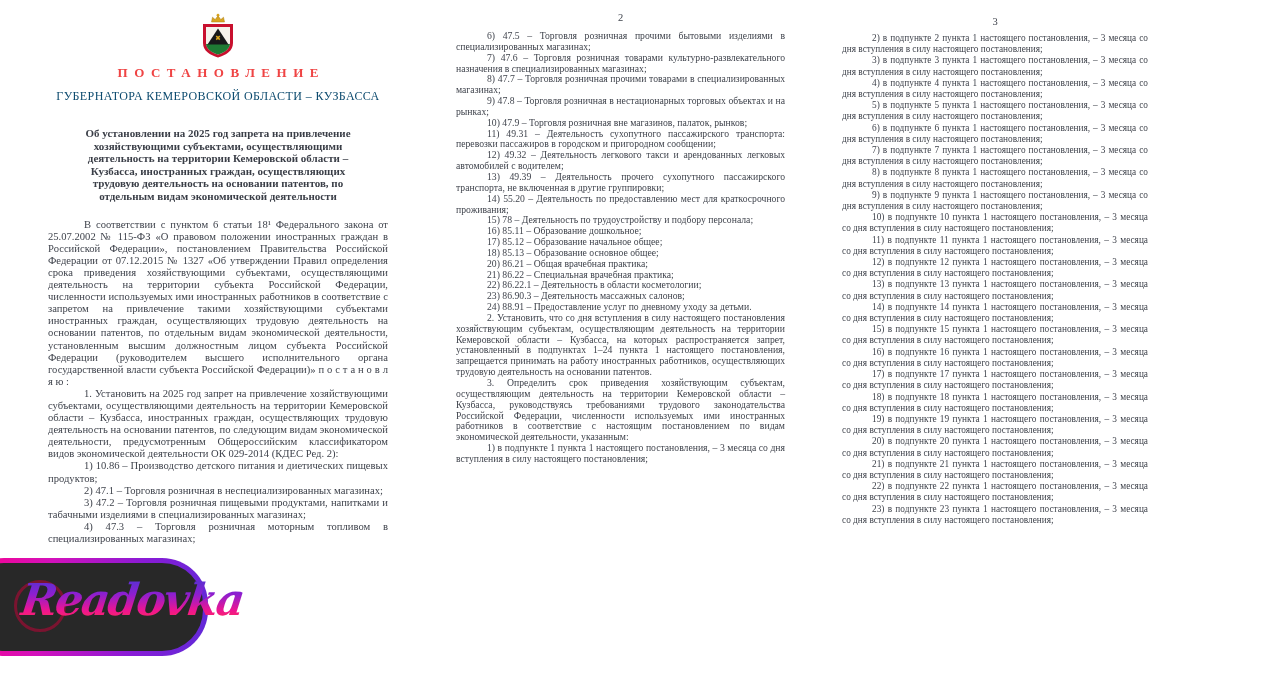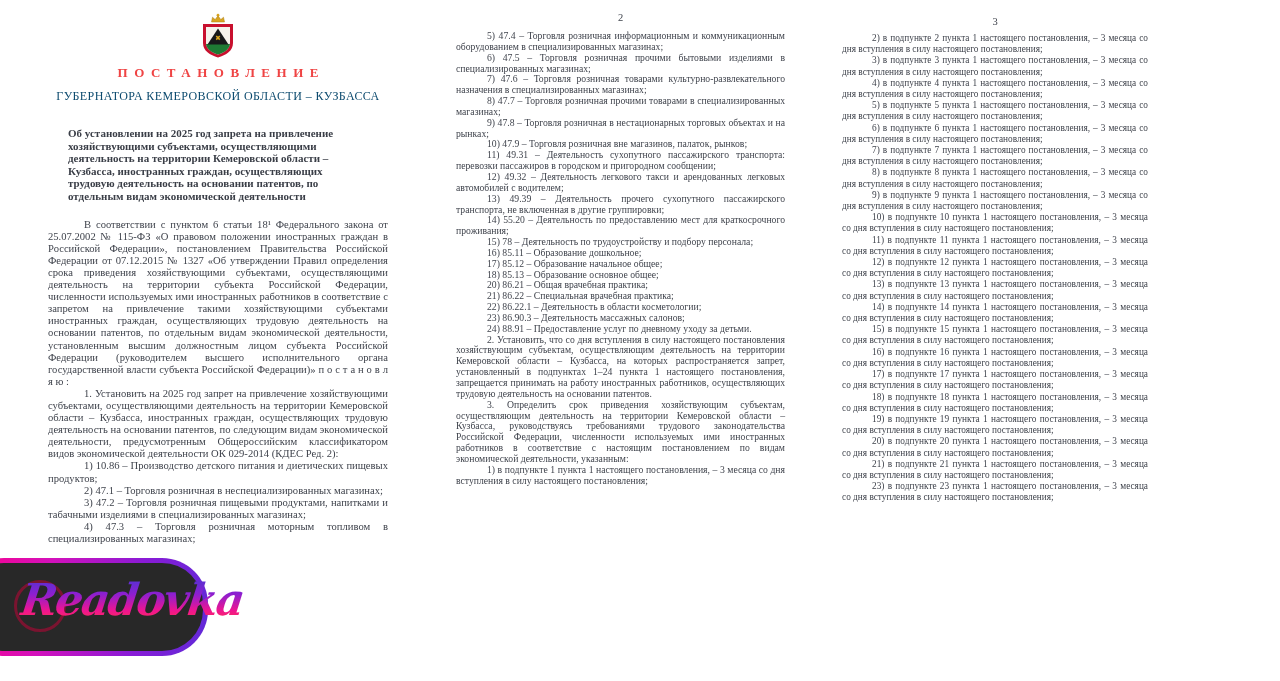--- a/index.html
+++ b/index.html
@@ -21,21 +21,21 @@
   .decree-heading{
     font-size:13px;font-weight:bold;text-align:center;
     letter-spacing:6.5px;text-indent:6.5px;
     margin:6px 0 0;color:#ef4444;
   }
   .decree-issuer{
     font-size:12px;font-weight:normal;text-align:center;
     letter-spacing:0.4px;margin:8px 0 0;color:#0c4a6e;
   }
   .decree-title{
-    font-size:11px;font-weight:bold;text-align:left;
+    font-size:11px;font-weight:bold;text-align:center;
     line-height:12.6px;width:300px;margin:23px auto 0;color:#3a3e47;
   }
   .body-block{display:block;}
   .page-1 .body-block{margin-top:16px;}
   .page-2 .body-block{margin-top:0;}
   .page-3 .body-block{margin-top:0;}
 
   .para{margin:0;text-align:justify;hyphens:none;}
   .page-1 .para{font-size:10.6px;line-height:12.1px;text-indent:36px;}
   .page-2 .para{font-size:9.7px;line-height:10.85px;text-indent:31px;}
@@ -102,21 +102,20 @@
       <p class="para">1) 10.86 – Производство детского питания и диетических пищевых продуктов;</p>
       <p class="para">2) 47.1 – Торговля розничная в неспециализированных магазинах;</p>
       <p class="para">3) 47.2 – Торговля розничная пищевыми продуктами, напитками и табачными изделиями в специализированных магазинах;</p>
       <p class="para">4) 47.3 – Торговля розничная моторным топливом в специализированных магазинах;</p>
     </div>
 </section>
 
 <section class="page page-2">
   <div class="pagenum">2</div>
   <div class="body-block">
-      <p class="para">5) 47.4 – Торговля розничная информационным и коммуникационным оборудованием в специализированных магазинах;</p>
       <p class="para">6) 47.5 – Торговля розничная прочими бытовыми изделиями в специализированных магазинах;</p>
       <p class="para">7) 47.6 – Торговля розничная товарами культурно-развлекательного назначения в специализированных магазинах;</p>
       <p class="para">8) 47.7 – Торговля розничная прочими товарами в специализированных магазинах;</p>
       <p class="para">9) 47.8 – Торговля розничная в нестационарных торговых объектах и на рынках;</p>
       <p class="para">10) 47.9 – Торговля розничная вне магазинов, палаток, рынков;</p>
       <p class="para">11) 49.31 – Деятельность сухопутного пассажирского транспорта: перевозки пассажиров в городском и пригородном сообщении;</p>
       <p class="para">12) 49.32 – Деятельность легкового такси и арендованных легковых автомобилей с водителем;</p>
       <p class="para">13) 49.39 – Деятельность прочего сухопутного пассажирского транспорта, не включенная в другие группировки;</p>
       <p class="para">14) 55.20 – Деятельность по предоставлению мест для краткосрочного проживания;</p>
       <p class="para">15) 78 – Деятельность по трудоустройству и подбору персонала;</p>
@@ -150,20 +149,21 @@
       <p class="para">12) в подпункте 12 пункта 1 настоящего постановления, – 3 месяца со дня вступления в силу настоящего постановления;</p>
       <p class="para">13) в подпункте 13 пункта 1 настоящего постановления, – 3 месяца со дня вступления в силу настоящего постановления;</p>
       <p class="para">14) в подпункте 14 пункта 1 настоящего постановления, – 3 месяца со дня вступления в силу настоящего постановления;</p>
       <p class="para">15) в подпункте 15 пункта 1 настоящего постановления, – 3 месяца со дня вступления в силу настоящего постановления;</p>
       <p class="para">16) в подпункте 16 пункта 1 настоящего постановления, – 3 месяца со дня вступления в силу настоящего постановления;</p>
       <p class="para">17) в подпункте 17 пункта 1 настоящего постановления, – 3 месяца со дня вступления в силу настоящего постановления;</p>
       <p class="para">18) в подпункте 18 пункта 1 настоящего постановления, – 3 месяца со дня вступления в силу настоящего постановления;</p>
       <p class="para">19) в подпункте 19 пункта 1 настоящего постановления, – 3 месяца со дня вступления в силу настоящего постановления;</p>
       <p class="para">20) в подпункте 20 пункта 1 настоящего постановления, – 3 месяца со дня вступления в силу настоящего постановления;</p>
       <p class="para">21) в подпункте 21 пункта 1 настоящего постановления, – 3 месяца со дня вступления в силу настоящего постановления;</p>
+      <p class="para">22) в подпункте 22 пункта 1 настоящего постановления, – 3 месяца со дня вступления в силу настоящего постановления;</p>
       <p class="para">23) в подпункте 23 пункта 1 настоящего постановления, – 3 месяца со дня вступления в силу настоящего постановления;</p>
     </div>
 </section>
 
 <div class="logo">
   <span class="logo-circle"></span>
   <span class="logo-text">Readovka</span>
 </div>
 
 </body></html>

